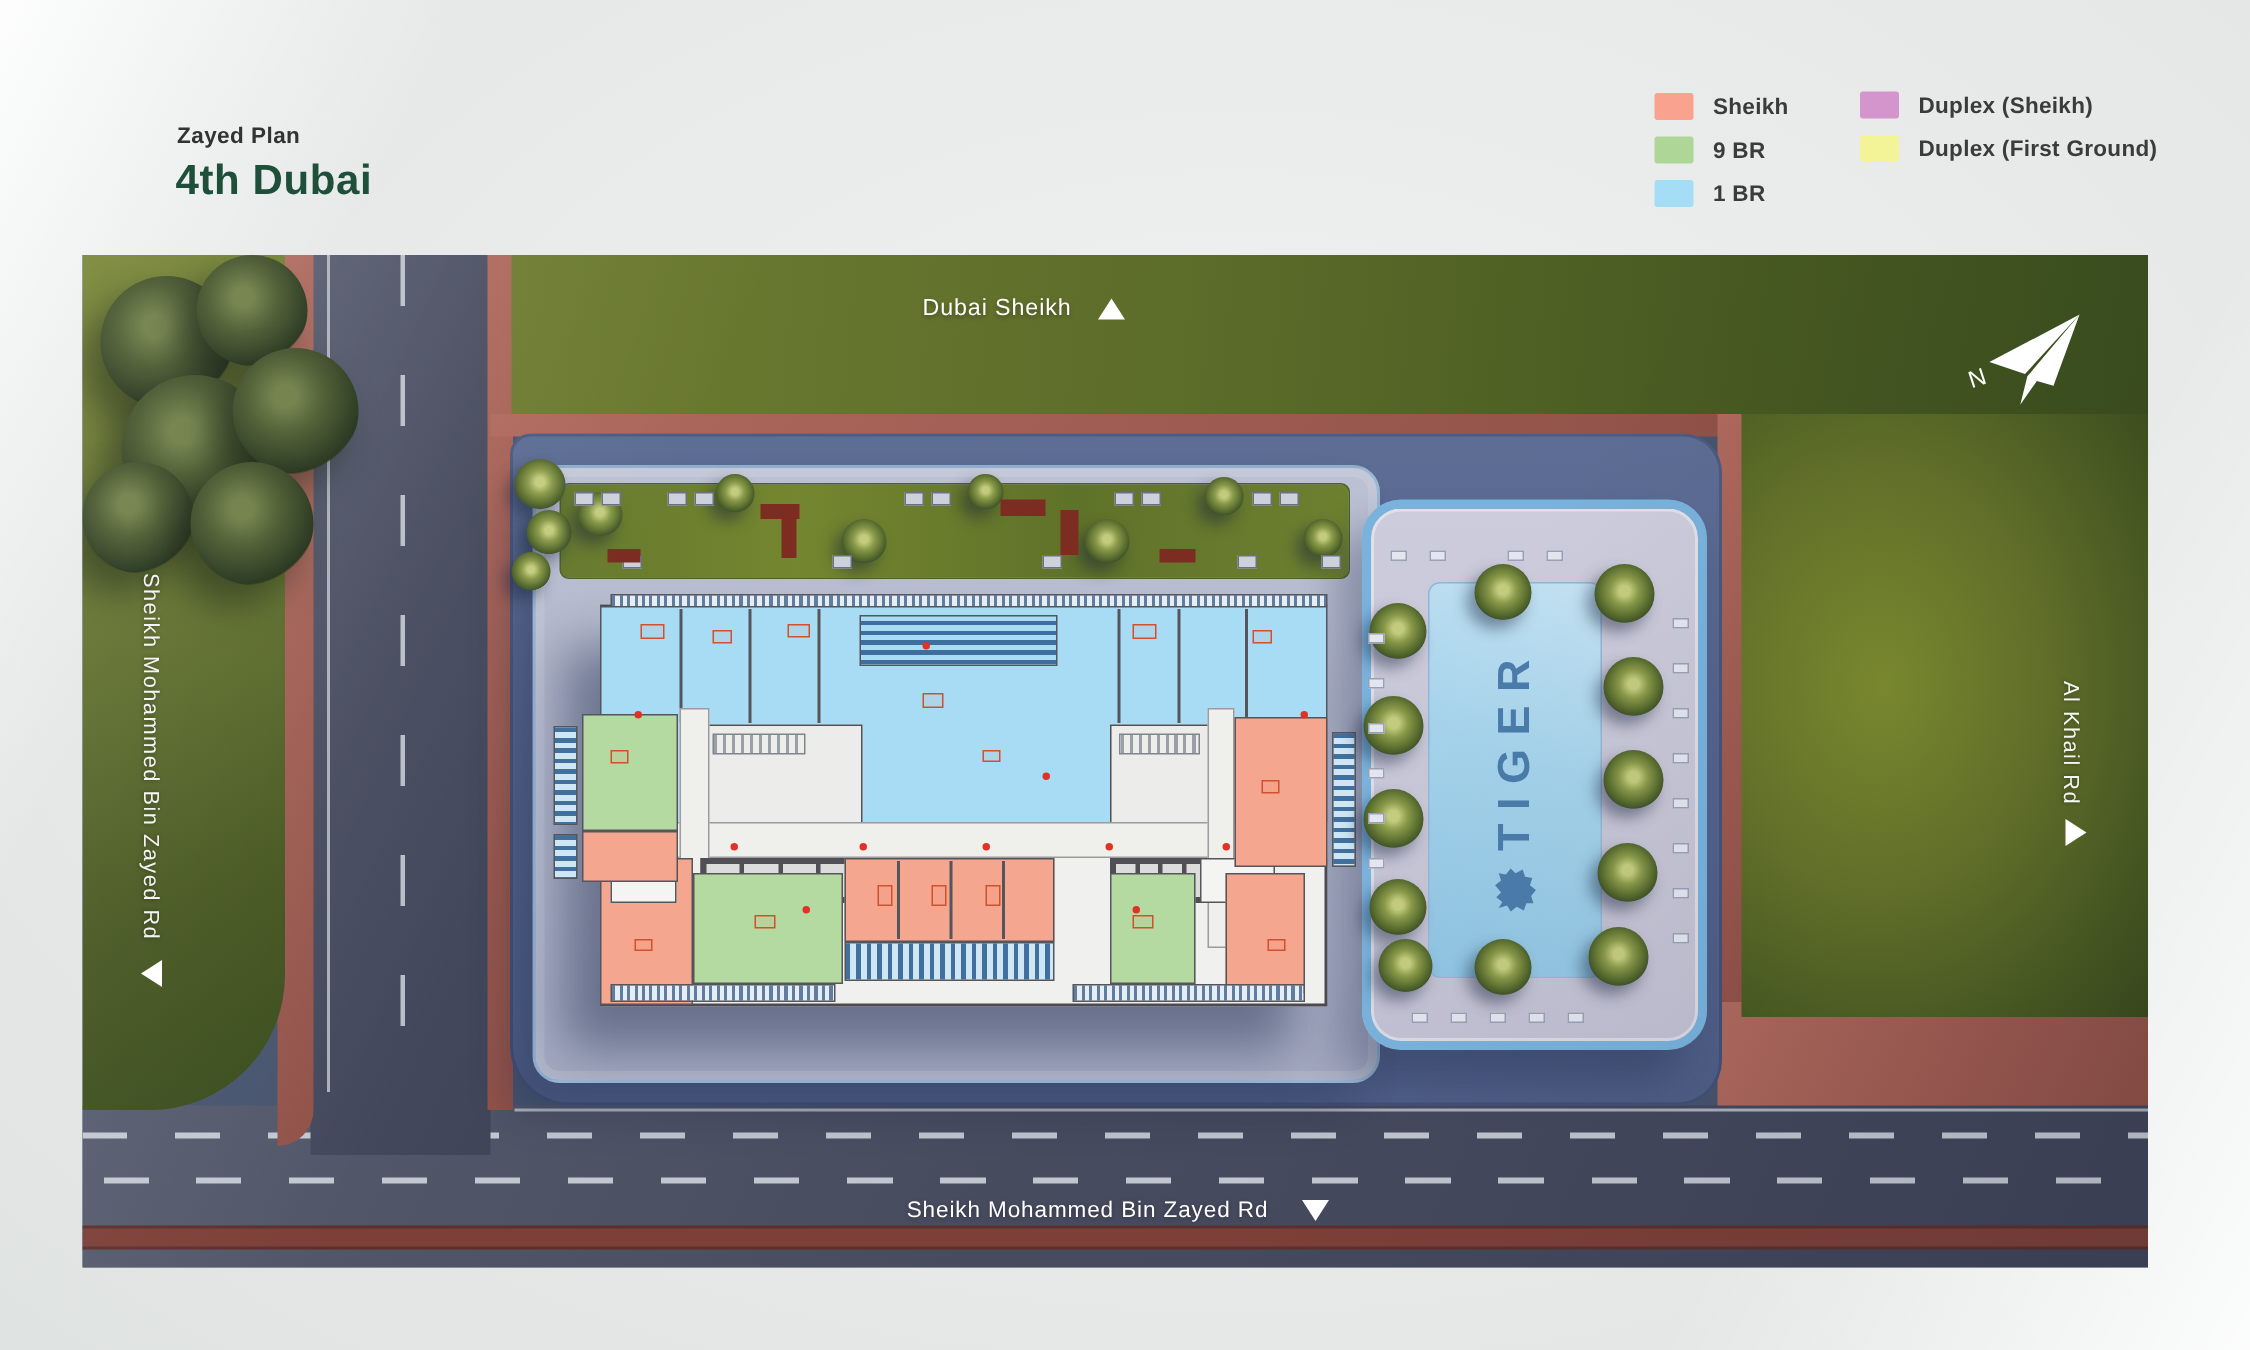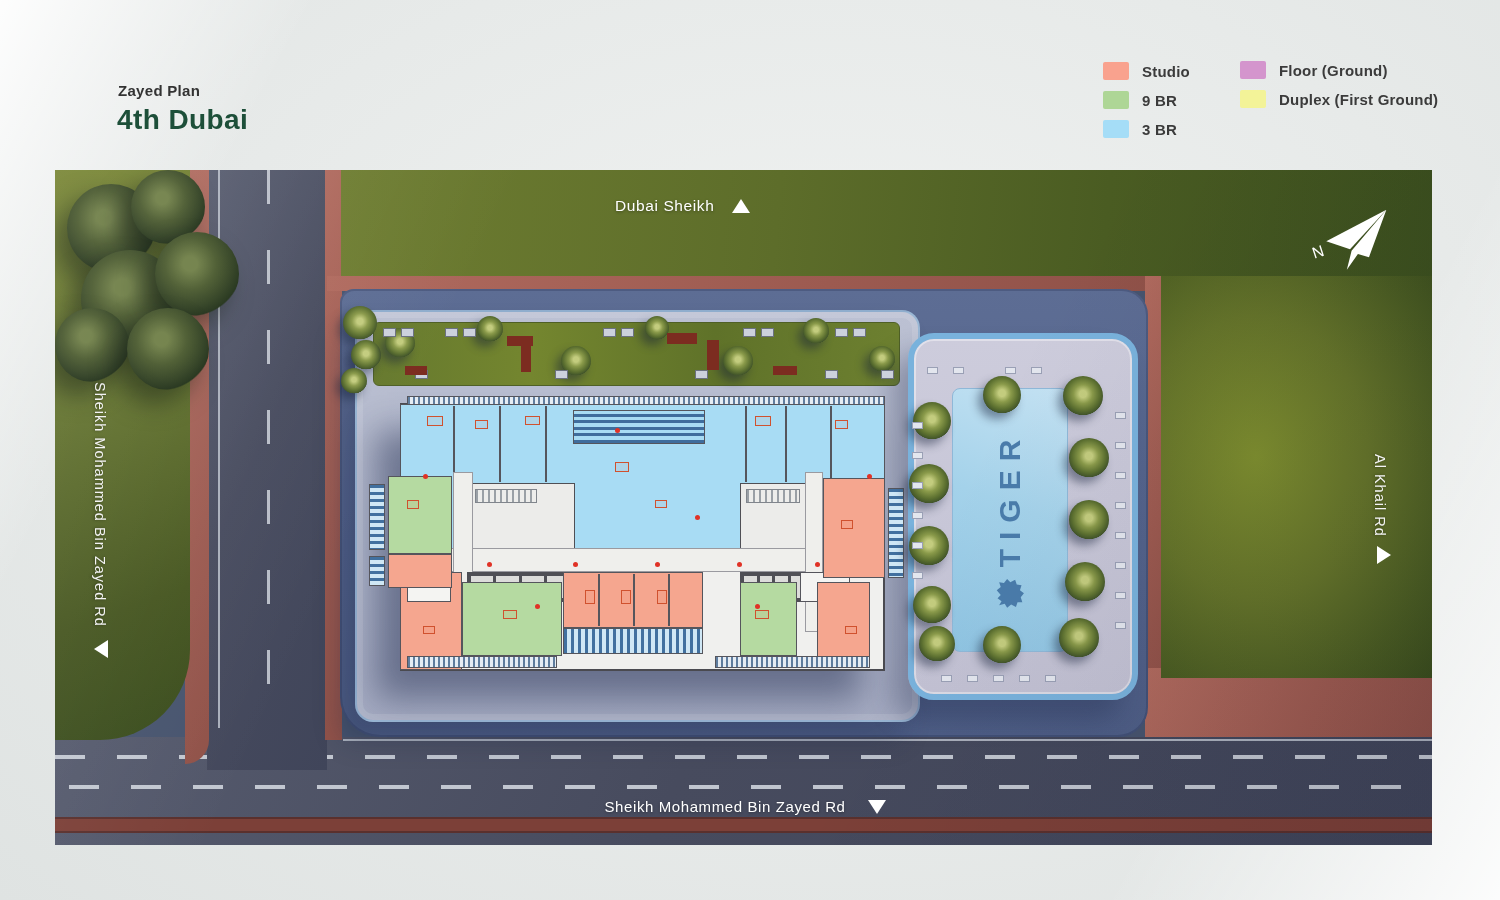--- a/index.html
+++ b/index.html
@@ -73,33 +73,33 @@
 </head>
 <body>
 
 <div class="page">
 
   <div class="hdr-label">Zayed Plan</div>
   <div class="hdr-title">4th Dubai</div>
 
   <div class="lg-item" style="left:1103px;top:62px;">
     <span class="lg-sw" style="background-color: rgb(249, 162, 142);"></span>
-    <span class="lg-tx">Studio</span>
+    <span class="lg-tx">Sheikh</span>
   </div>
   <div class="lg-item" style="left:1103px;top:91px;">
     <span class="lg-sw" style="background-color: rgb(174, 214, 150);"></span>
     <span class="lg-tx">9 BR</span>
   </div>
   <div class="lg-item" style="left:1103px;top:120px;">
     <span class="lg-sw" style="background-color: rgb(165, 221, 247);"></span>
-    <span class="lg-tx">3 BR</span>
+    <span class="lg-tx">1 BR</span>
   </div>
   <div class="lg-item" style="left:1240px;top:61px;">
     <span class="lg-sw" style="background-color: rgb(212, 149, 205);"></span>
-    <span class="lg-tx">Floor (Ground)</span>
+    <span class="lg-tx">Duplex (Sheikh)</span>
   </div>
   <div class="lg-item" style="left:1240px;top:90px;">
     <span class="lg-sw" style="background-color: rgb(243, 243, 152);"></span>
     <span class="lg-tx">Duplex (First Ground)</span>
   </div>
 
   <div id="map">
 
     <div class="abs road" style="left:0;top:567px;width:1377px;height:108px;"></div>
     <div class="abs roadline" style="left:288px;top:569px;width:1089px;height:2px;"></div>

